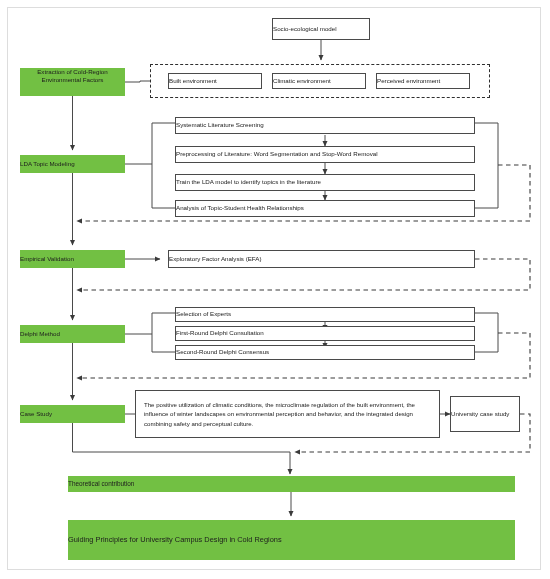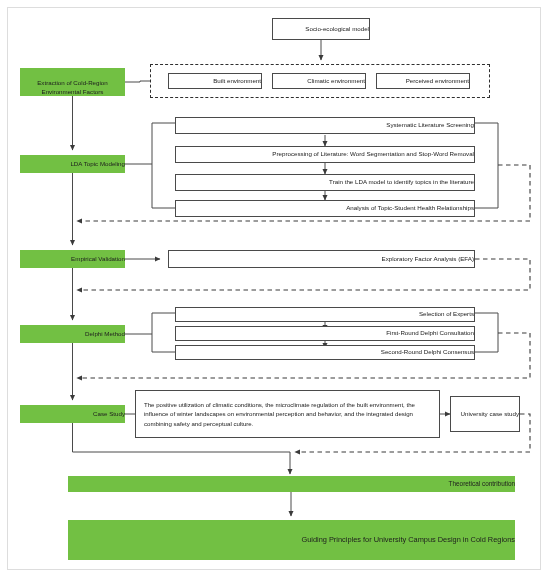--- a/index.html
+++ b/index.html
@@ -3,21 +3,21 @@
 <meta charset="utf-8">
 <style>
   html,body{margin:0;padding:0;background:#ffffff;}
   body{width:550px;height:579px;overflow:hidden;
        font-family:"Liberation Sans","DejaVu Sans",sans-serif;}
   #frame{position:absolute;left:0;top:0;width:550px;height:579px;background:#fff;}
   #border{position:absolute;left:7px;top:7px;width:534px;height:563px;
           border:1px solid #dddddd;background:#ffffff;box-sizing:border-box;}
   svg#wires{position:absolute;left:0;top:0;width:550px;height:579px;}
   .node{position:absolute;box-sizing:border-box;display:flex;
-        align-items:center;justify-content:flex-end;text-align:center;
+        align-items:center;justify-content:flex-start;text-align:center;
         font-size:6.2px;line-height:1.35;color:#1a1a1a;}
   .wbox{background:#ffffff;border:1px solid #4a4a4a;}
   .green{background:#72C043;border:none;color:#1d1d1d;}
   .dashbox{position:absolute;box-sizing:border-box;
            border:1.4px dashed #2f2f2f;background:transparent;}
   .para{position:absolute;box-sizing:border-box;background:#fff;
         border:1px solid #4a4a4a;font-size:6.1px;line-height:1.55;
         color:#1a1a1a;text-align:left;padding:6px 8px;
         display:flex;align-items:center;}
   .bigbar{font-size:7.4px;}

